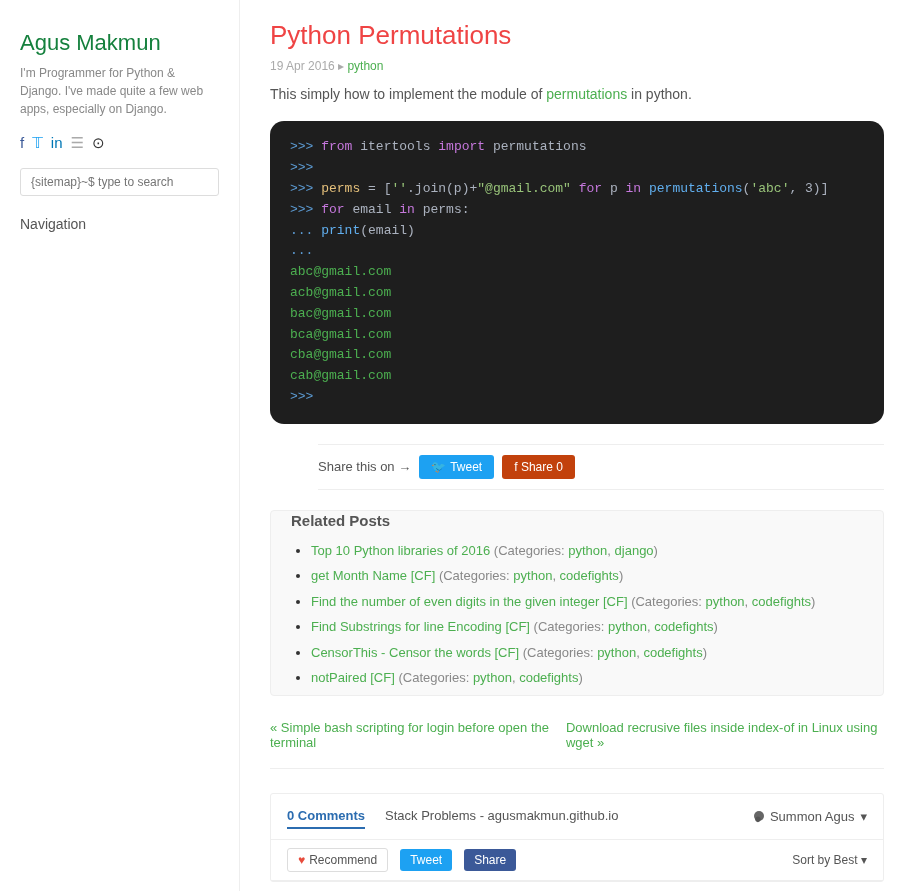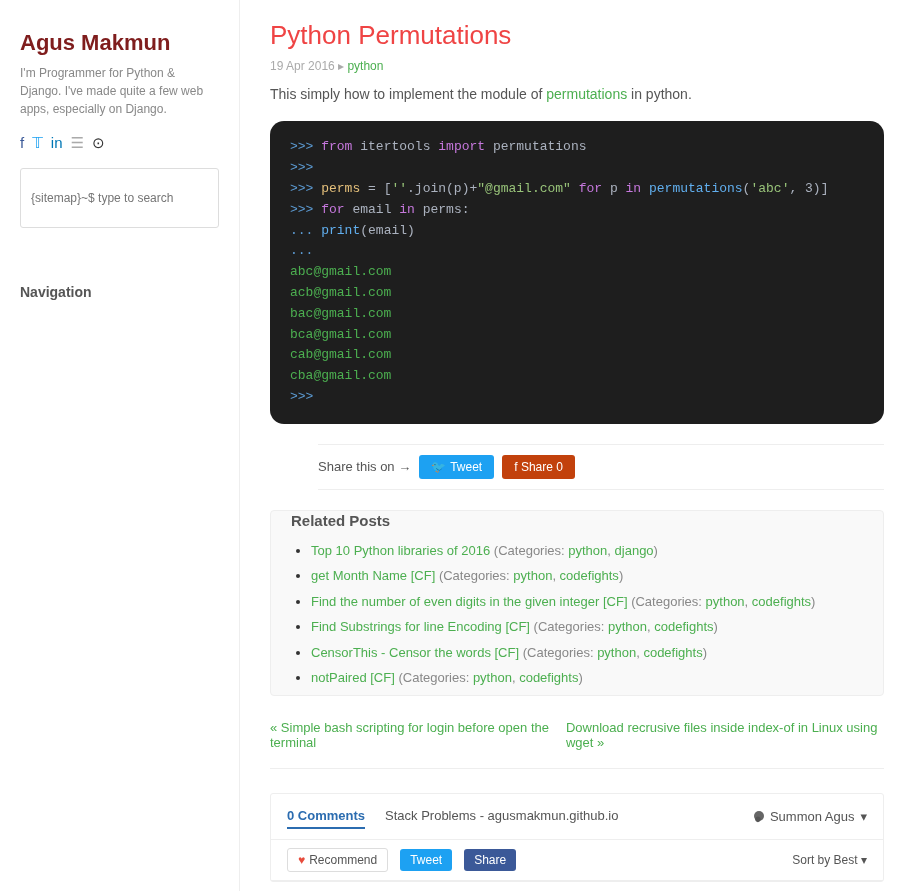--- a/index.html
+++ b/index.html
@@ -3,30 +3,30 @@
   <meta charset="utf-8">
   <style>
     * { box-sizing: border-box; margin: 0; padding: 0; }
     body { font-family: 'Helvetica Neue', Arial, sans-serif; font-size: 14px; color: #333; background: #f9f9f9; }
     
     .layout { display: flex; max-width: 914px; margin: 0 auto; background: #fff; min-height: 891px; }
     
     
     .sidebar { width: 240px; min-width: 240px; padding: 30px 20px; border-right: 1px solid #eee; background: #fff; }
     
-    .sidebar-title { color: #7f1d1d; font-size: 22px; font-weight: bold; margin-bottom: 8px; }
+    .sidebar-title { color: #15803d; font-size: 22px; font-weight: normal; margin-bottom: 8px; }
     
     .sidebar-desc { font-size: 12px; color: #888; line-height: 1.5; margin-bottom: 16px; }
     
     .sidebar-social { display: flex; gap: 8px; margin-bottom: 16px; }
     .sidebar-social span { font-size: 16px; color: #aaa; cursor: pointer; }
     
-    .sidebar-search { width: 100%; padding: 22px 10px; border: 1px solid #ddd; border-radius: 3px; font-size: 12px; color: #aaa; margin-bottom: 20px; outline: none; }
-    
-    .sidebar-nav-title { font-size: 14px; font-weight: bold; color: #555; margin-bottom: 10px; margin-top: 36px; }
+    .sidebar-search { width: 100%; padding: 6px 10px; border: 1px solid #ddd; border-radius: 3px; font-size: 12px; color: #aaa; margin-bottom: 20px; outline: none; }
+    
+    .sidebar-nav-title { font-size: 14px; font-weight: normal; color: #555; margin-bottom: 10px; }
     
     .sidebar-nav-list { list-style: none; }
     .sidebar-nav-list li { margin-bottom: 6px; }
     .sidebar-nav-list li a { color: #555; text-decoration: none; font-size: 13px; }
     .sidebar-nav-list li a:before { content: '▸ '; color: #4caf50; font-size: 10px; }
     
     
     .main { flex: 1; padding: 20px 30px 40px; }
     
     .post-title { font-size: 26px; font-weight: normal; color: #ef4444; margin-bottom: 8px; }
@@ -123,22 +123,22 @@
       <div><span class="code-prompt">&gt;&gt;&gt; </span><span class="code-keyword">from</span> <span class="code-plain">itertools</span> <span class="code-keyword">import</span> <span class="code-plain">permutations</span></div>
       <div><span class="code-prompt">&gt;&gt;&gt; </span></div>
       <div><span class="code-prompt">&gt;&gt;&gt; </span><span class="code-var">perms</span> <span class="code-plain">= [</span><span class="code-string">''</span><span class="code-plain">.join(p)+</span><span class="code-string">"@gmail.com"</span> <span class="code-keyword">for</span> <span class="code-plain">p</span> <span class="code-keyword">in</span> <span class="code-func">permutations</span><span class="code-plain">(</span><span class="code-string">'abc'</span><span class="code-plain">, 3)]</span></div>
       <div><span class="code-prompt">&gt;&gt;&gt; </span><span class="code-keyword">for</span> <span class="code-plain">email</span> <span class="code-keyword">in</span> <span class="code-plain">perms:</span></div>
       <div><span class="code-dots">... </span><span class="code-plain">    </span><span class="code-func">print</span><span class="code-plain">(email)</span></div>
       <div><span class="code-dots">... </span></div>
       <div><span class="code-output">abc@gmail.com</span></div>
       <div><span class="code-output">acb@gmail.com</span></div>
       <div><span class="code-output">bac@gmail.com</span></div>
       <div><span class="code-output">bca@gmail.com</span></div>
+      <div><span class="code-output">cba@gmail.com</span></div>
       <div><span class="code-output">cab@gmail.com</span></div>
-      <div><span class="code-output">cba@gmail.com</span></div>
       <div><span class="code-prompt">&gt;&gt;&gt; </span></div>
     </div>
 
     <div class="share-section">
       <span>Share this on →</span>
       <button class="btn-tweet">
         <span>🐦</span>
         <span>Tweet</span>
       </button>
       <button class="btn-fb-share">

